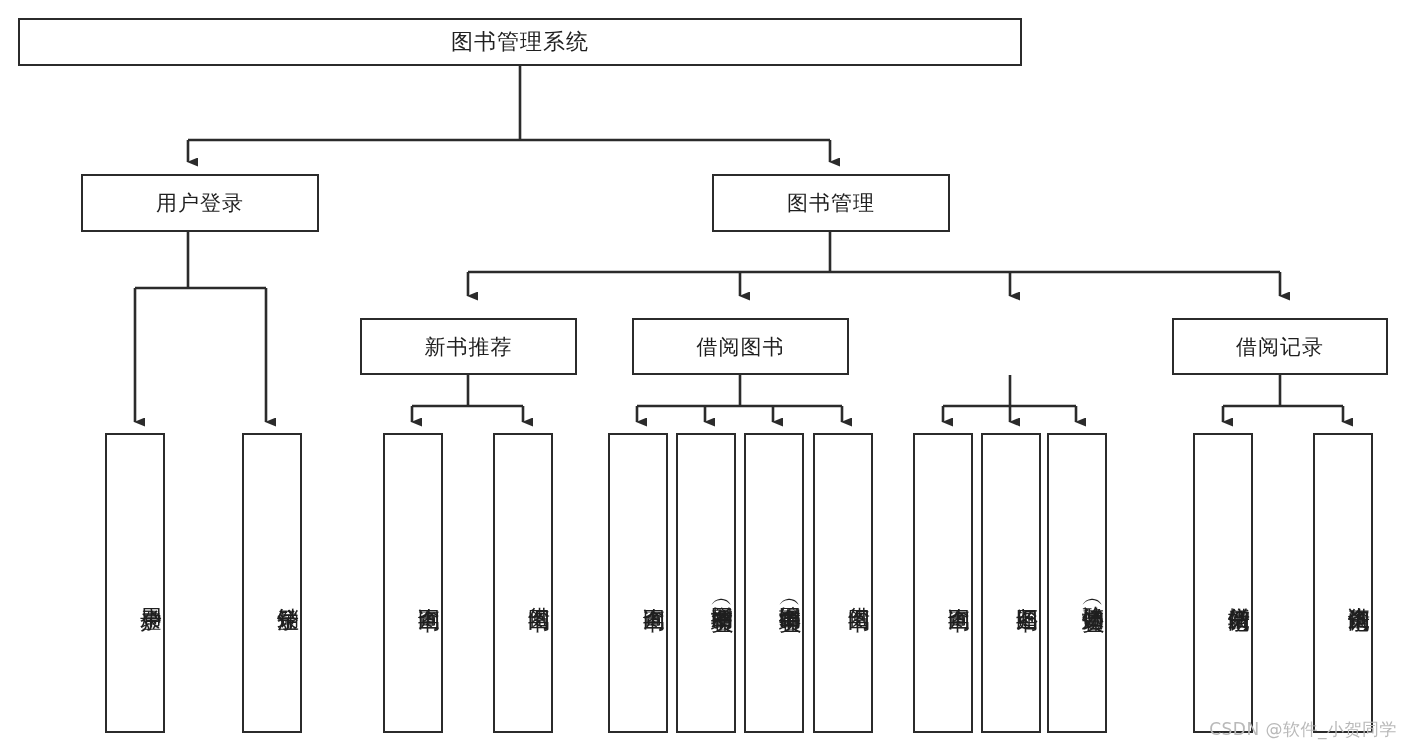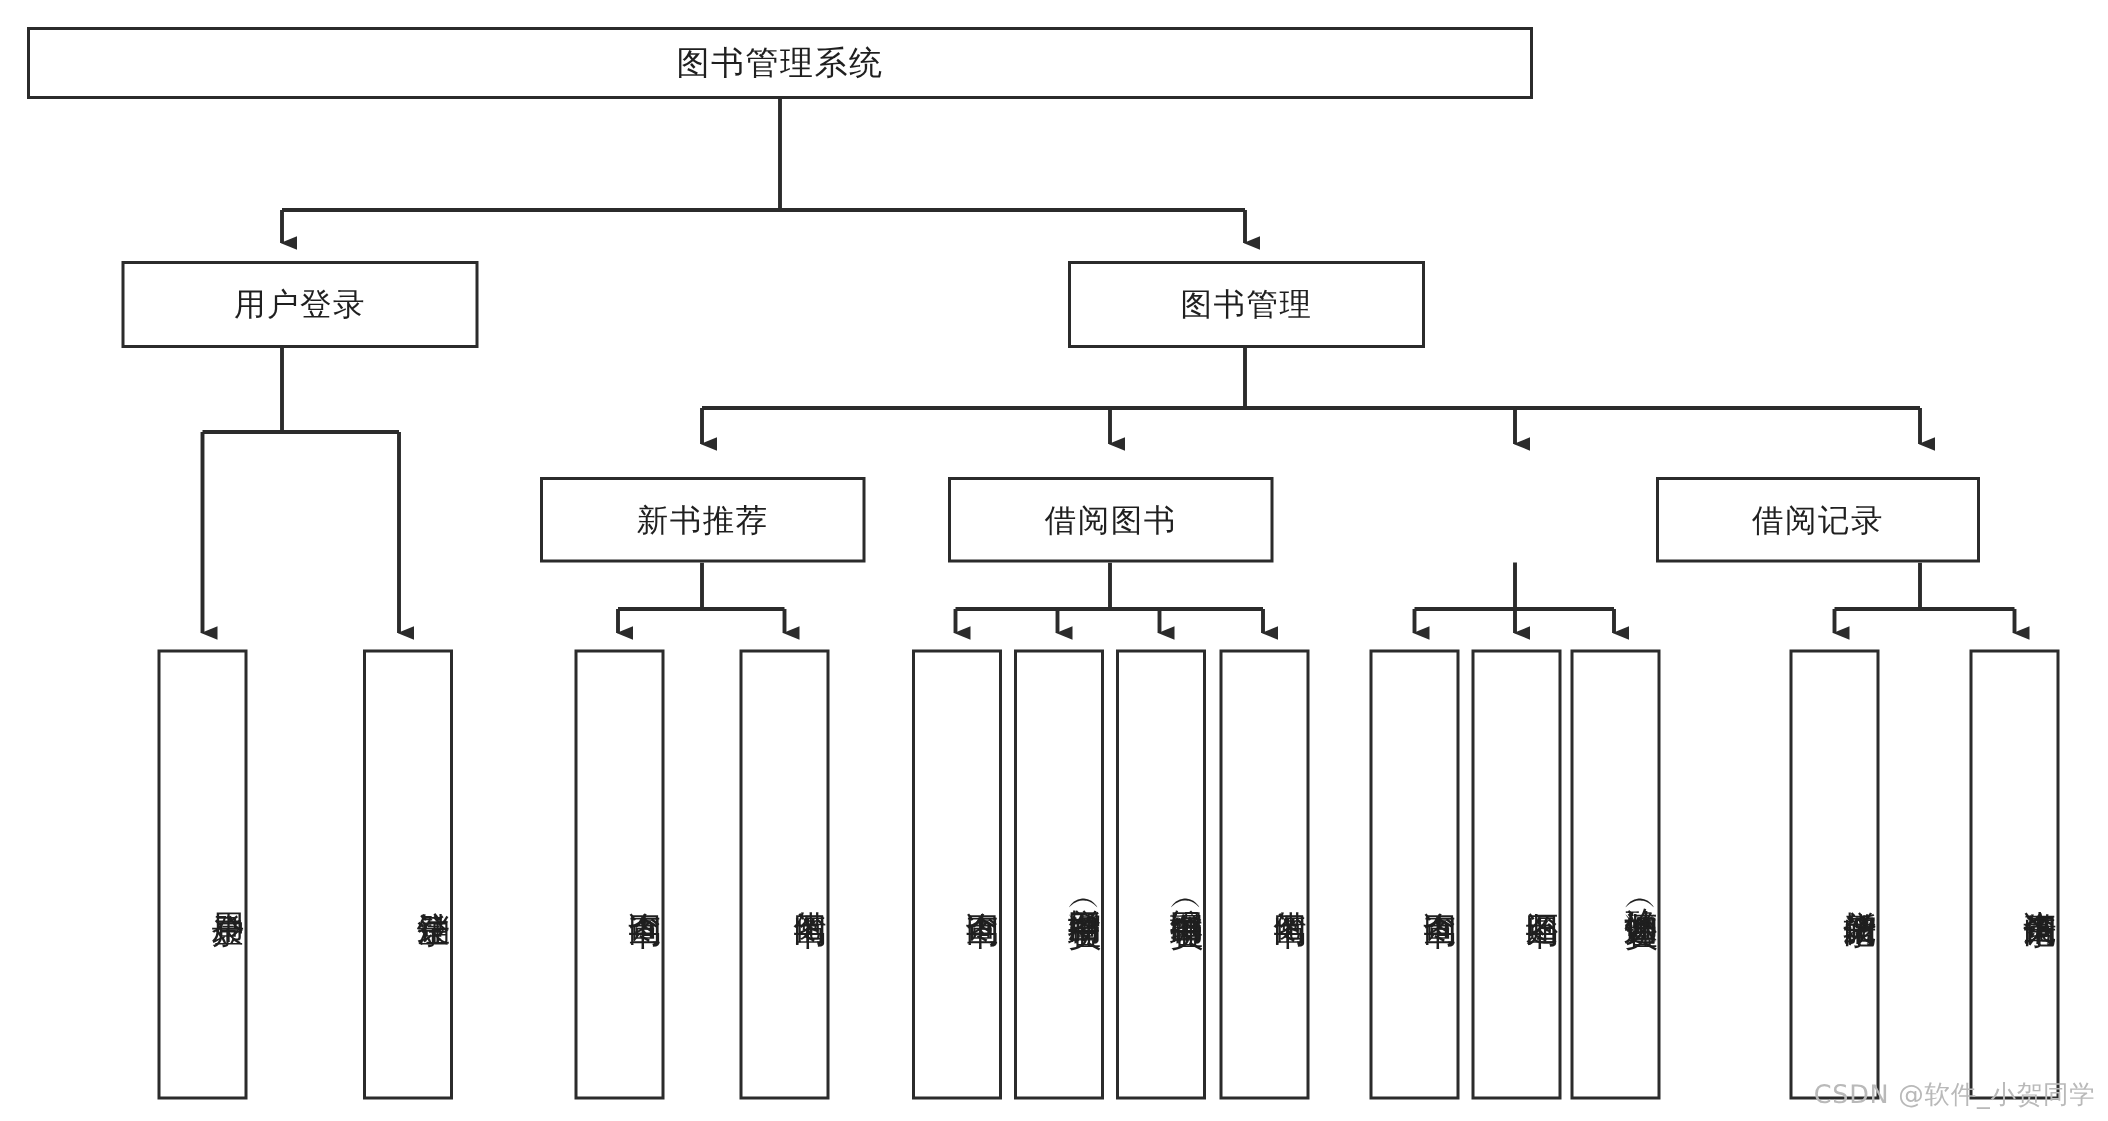--- a/index.html
+++ b/index.html
@@ -137,21 +137,21 @@
   <div class="node horiz" style="left:712px; top:174px; width:238px; height:58px;">
     <span>图书管理</span>
   </div>
 
   <div class="node horiz" style="left:360px; top:318px; width:217px; height:57px;">
     <span>新书推荐</span>
   </div>
   <div class="node horiz" style="left:632px; top:318px; width:217px; height:57px;">
     <span>借阅图书</span>
   </div>
-  <div class="node horiz" style="left:1104px; top:318px; width:216px; height:57px;">
+  <div class="node horiz" style="left:1172px; top:318px; width:216px; height:57px;">
     <span>借阅记录</span>
   </div>
 
   <div class="node vert" style="left:105px; top:433px; width:60px; height:300px;">
     <span class="vtext">用户登录</span>
   </div>
   <div class="node vert" style="left:242px; top:433px; width:60px; height:300px;">
     <span class="vtext">注销登录</span>
   </div>
 

